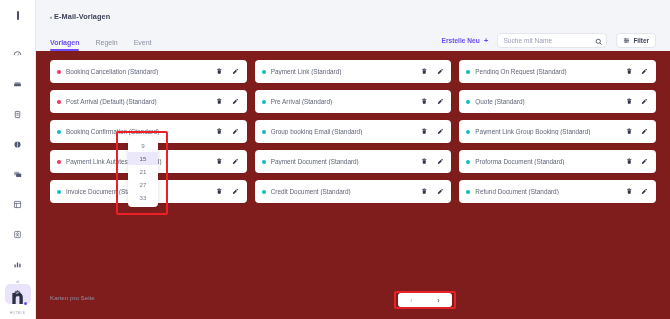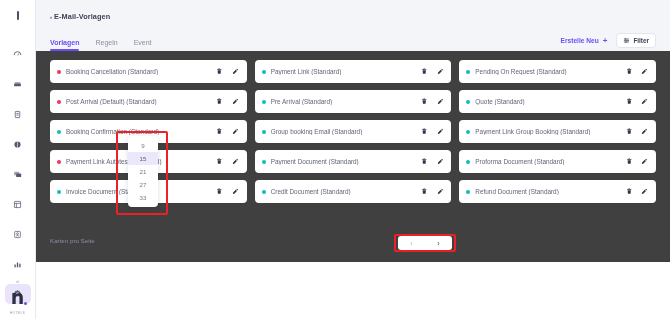--- a/index.html
+++ b/index.html
@@ -34,21 +34,21 @@
   .sb-bottom {
     position:absolute; bottom: 4px; left:0; width:100%;
     display:flex; flex-direction:column; align-items:center; gap:4px;
   }
   .sb-collapse { font-size: 6px; color:#9aa0b4; letter-spacing:-0.5px; }
   .logo-n { font-size: 19px; line-height: 19px; color:#2b2f44; font-weight:700; position:relative; font-family:"DejaVu Sans", sans-serif; }
   .logo-dot { position:absolute; right:-3px; bottom:2px; width:3px; height:3px; background:#6c4df6; border-radius:50%; }
   .logo-sub { font-size: 3.4px; color:#9aa0b4; letter-spacing:0.3px; }
 
   
-  .main { flex:1; background:#404040; height:262px; position:relative; display:flex; flex-direction:column; }
+  .main { flex:1; background:#7f1d1d; height:319px; position:relative; display:flex; flex-direction:column; }
 
   .header { background:#f4f5f8; padding: 12px 14px 0 14px; }
   .breadcrumb { font-size: 7.3px; color:#3c4156; font-weight:700; letter-spacing:0.1px; display:flex; align-items:center; gap:2px; }
   .breadcrumb .chev { font-size:6px; color:#3c4156; }
 
   .subbar { display:flex; align-items:flex-end; justify-content:space-between; margin-top: 12px; padding-bottom: 0; }
   .tabs { display:flex; gap: 16px; }
   .tab { font-size:7px; color:#8b90a3; padding-bottom:5px; position:relative; }
   .tab.active { color:#6c4df6; font-weight:700; }
   .tab.active::after {
@@ -236,20 +236,29 @@
           <div class="tab">Regeln</div>
           <div class="tab">Event</div>
         </div>
 
         <div class="actions">
           <div class="create-new">
             <span>Erstelle Neu</span>
             <span class="create-plus">+</span>
           </div>
 
+          <div class="search-box">
+            <input class="search-input" type="text" placeholder="Suche mit Name" style="">
+            <span>
+              <svg width="7.5" height="7.5" viewBox="0 0 16 16" fill="none" stroke="#3c4156" stroke-width="1.7">
+                <circle cx="7" cy="7" r="4.5"></circle>
+                  <path d="M10.4 10.4L14 14"></path>
+              </svg>
+            </span>
+          </div>
 
           <div class="filter-btn">
             <span>
               <svg width="7" height="7" viewBox="0 0 16 16" fill="none" stroke="#3c4156" stroke-width="1.5">
                 <path d="M2 4.5h12M2 8h12M2 11.5h12"></path>
                 <circle cx="5.5" cy="4.5" r="1.4" fill="#fff"></circle>
                 <circle cx="10" cy="8" r="1.4" fill="#fff"></circle>
                 <circle cx="6.5" cy="11.5" r="1.4" fill="#fff"></circle>
               </svg>
             </span>

